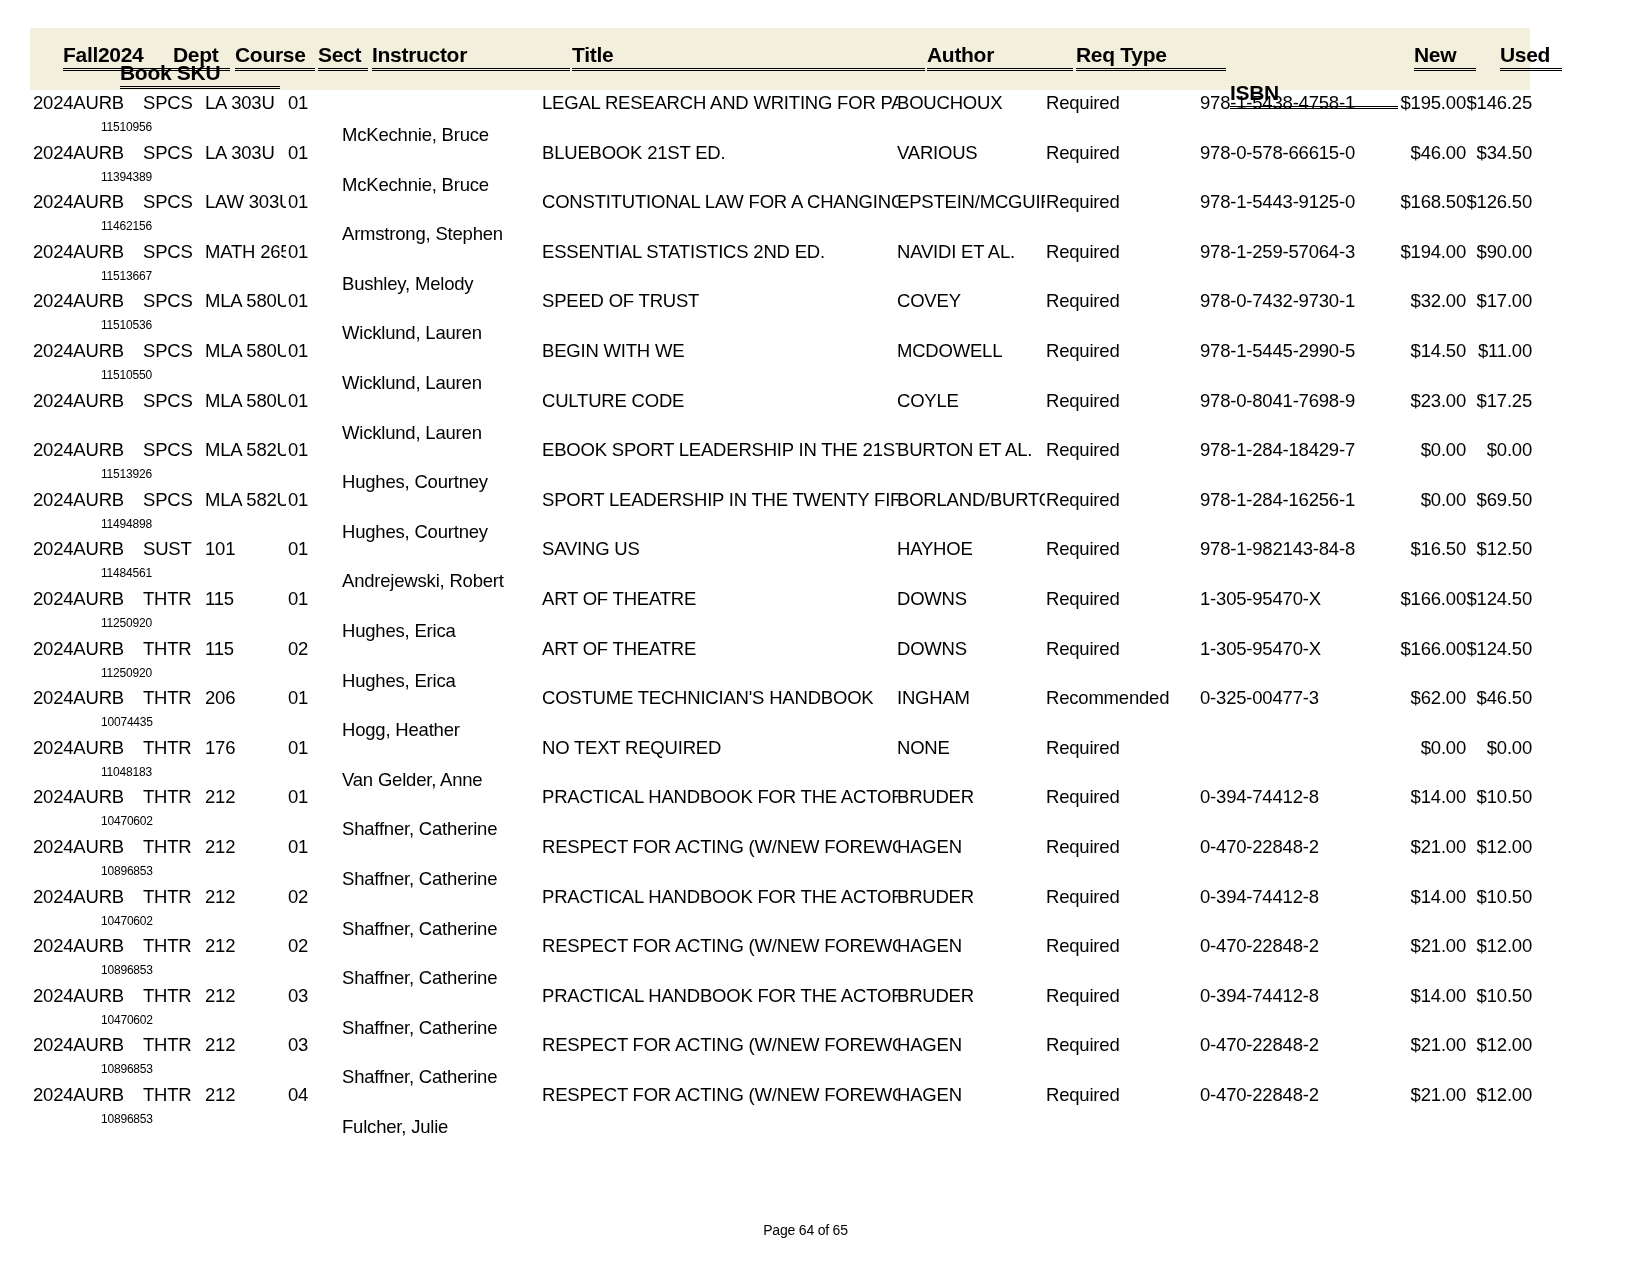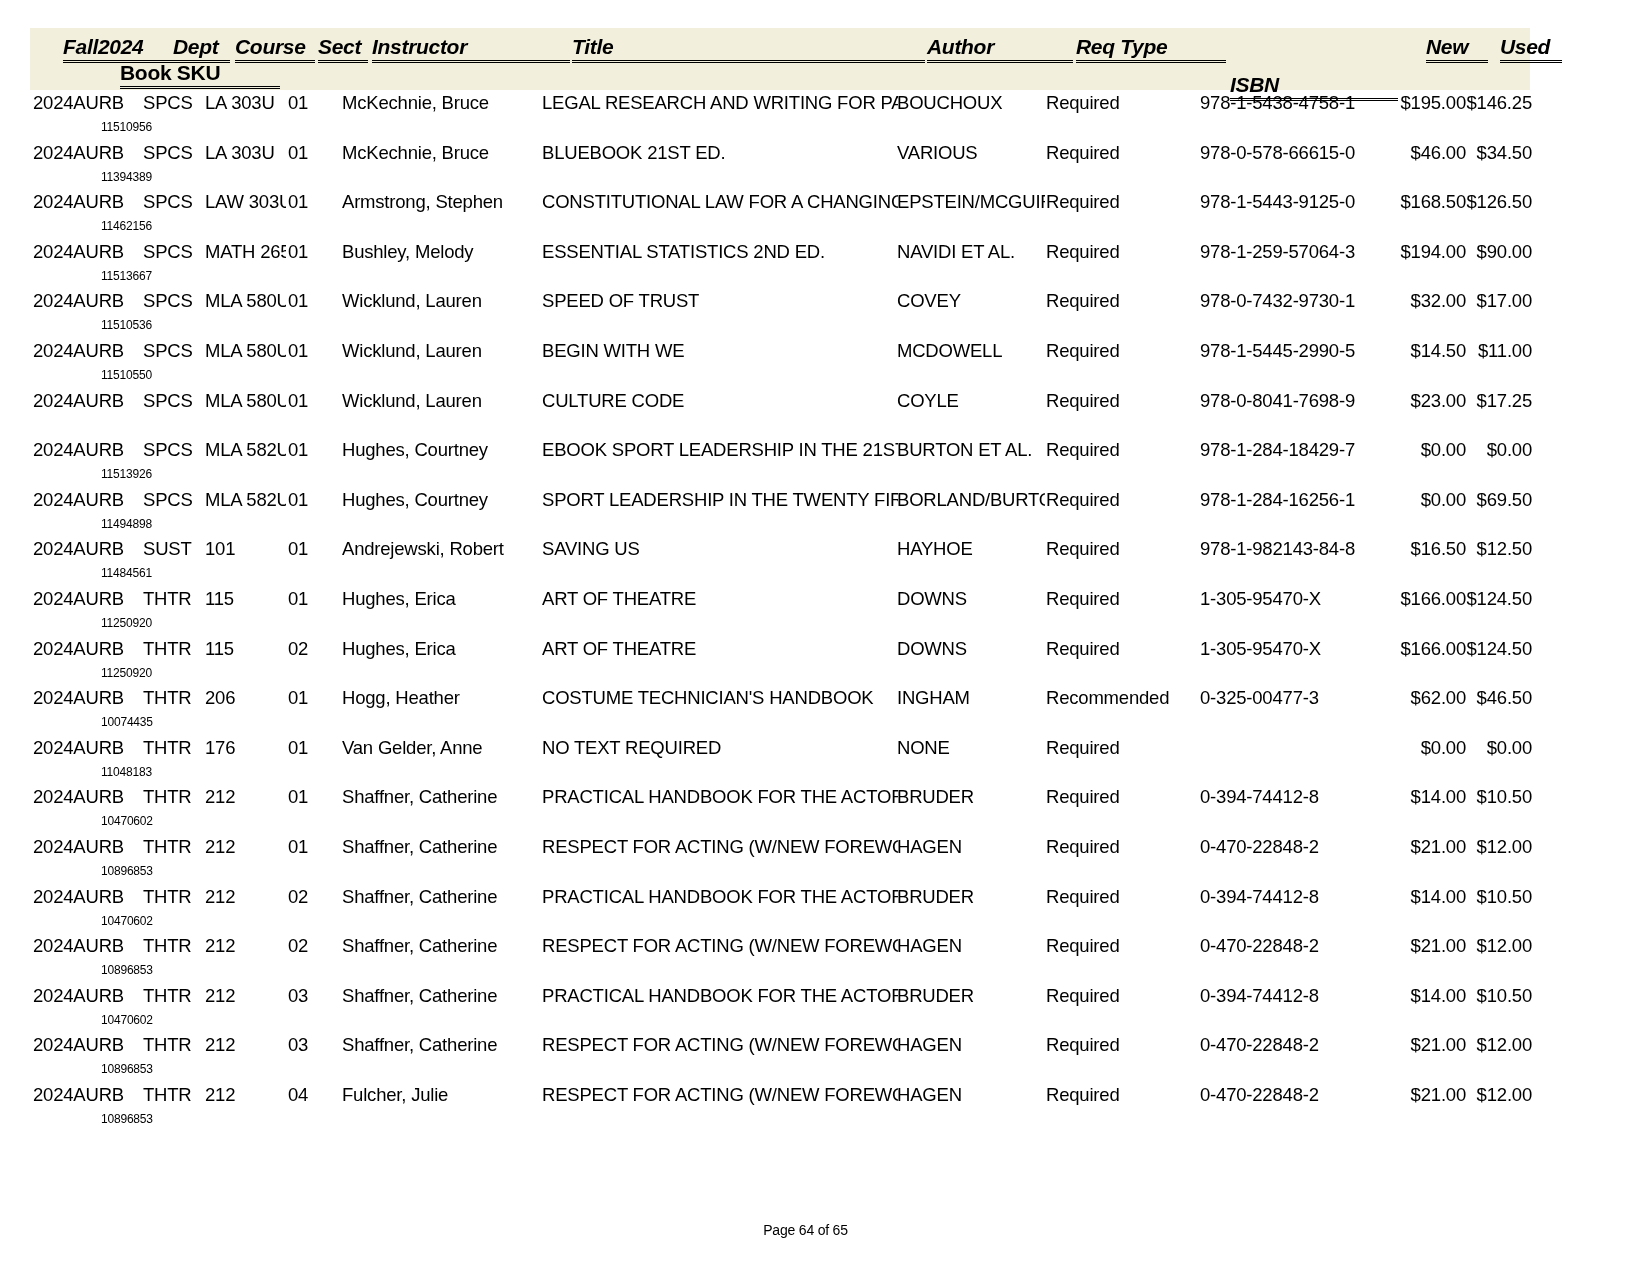--- a/index.html
+++ b/index.html
@@ -29,21 +29,21 @@
     width: 1500px;
     height: 62px;
     background: #F2F0DC;
   }
   .hdr-row {
     position: absolute;
     left: 0;
     width: 1500px;
     height: 30px;
   }
-  .hdr-row.r1 { top: 8px; font-style: italic; }
+  .hdr-row.r1 { top: 16px; }
   .hdr-row.r2 { top: 34px; }
 
   .hdr-cell {
     position: absolute;
     font-size: 21px;
     font-weight: bold;
     letter-spacing: -0.3px;
     white-space: nowrap;
     line-height: 22px;
     padding-bottom: 2px;
@@ -90,39 +90,39 @@
     line-height: 22px;
     letter-spacing: -0.2px;
     white-space: nowrap;
   }
 
   
   .c-term   { left: 33px;   width: 138px; }
   .c-dept   { left: 143px;  width: 60px;  }
   .c-course { left: 205px;  width: 81px;  }
   .c-sect   { left: 288px;  width: 46px;  }
-  .c-instr  { left: 342px;  width: 198px; }
+  .c-instr  { left: 342px;  width: 198px; margin-top: 32px; }
   .c-title  { left: 542px;  width: 356px; }
   .c-author { left: 897px;  width: 148px; }
   .c-req    { left: 1046px; width: 152px; }
   .c-isbn   { left: 1200px; width: 182px; }
   .c-new    { left: 1370px; width: 96px;  }
   .c-used   { left: 1466px; width: 66px;  }
 
   
   .h-term   { left: 33px;   width: 110px; }
   .h-dept   { left: 143px;  width: 57px;  }
   .h-course { left: 205px;  width: 80px;  }
   .h-sect   { left: 288px;  width: 50px;  }
   .h-instr  { left: 342px;  width: 198px; }
   .h-title  { left: 542px;  width: 353px; }
   .h-author { left: 897px;  width: 146px; }
   .h-req    { left: 1046px; width: 150px; }
   .h-isbn   { left: 1200px; width: 168px; margin-top: 38px; }
-  .h-new    { left: 1384px; width: 62px; margin-left: 12px;  }
+  .h-new    { left: 1384px; width: 62px;  }
   .h-used   { left: 1470px; width: 62px;  }
   .h-sku    { left: 90px;   width: 160px; }
 
   
   .footer {
     position: absolute;
     top: 1222px;
     left: 0;
     width: 1611px;
     text-align: center;

